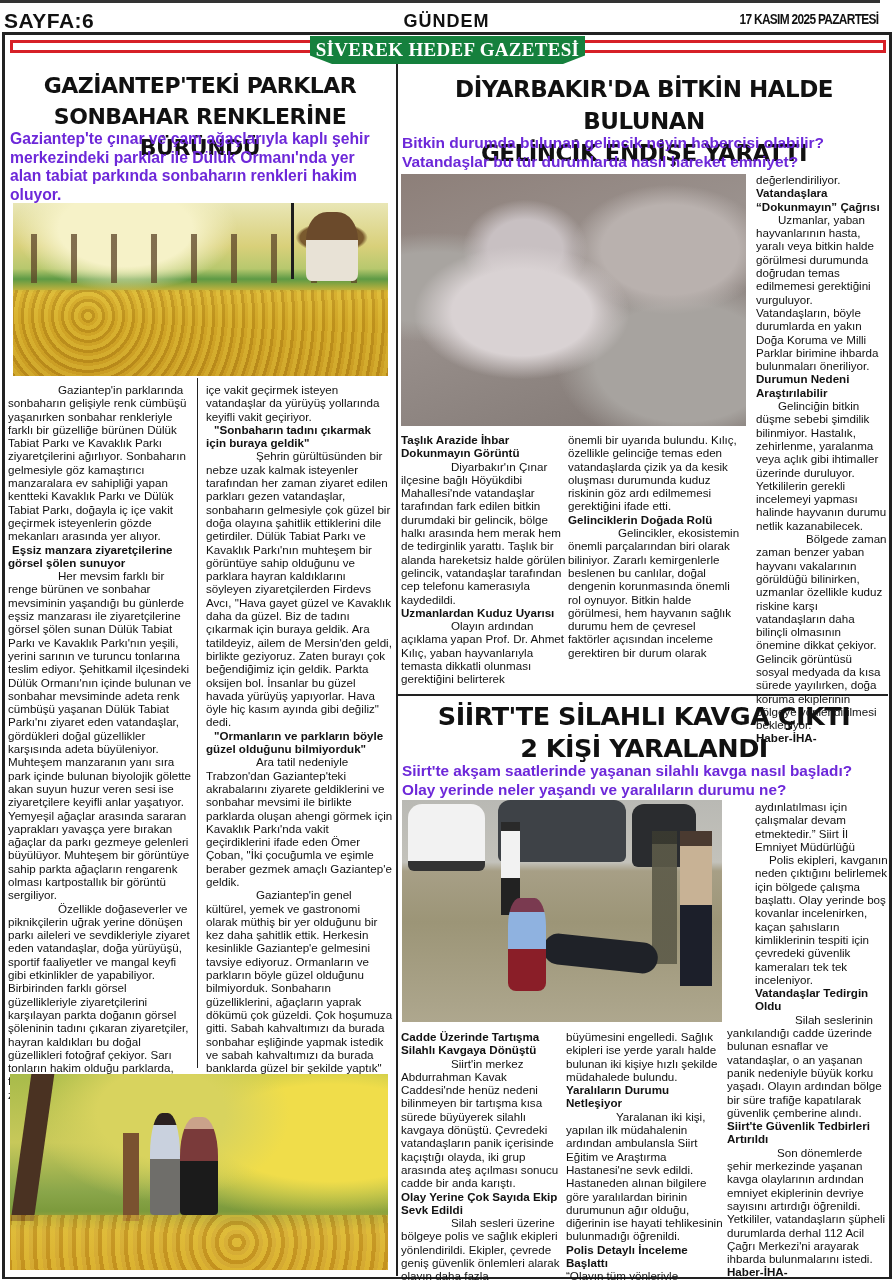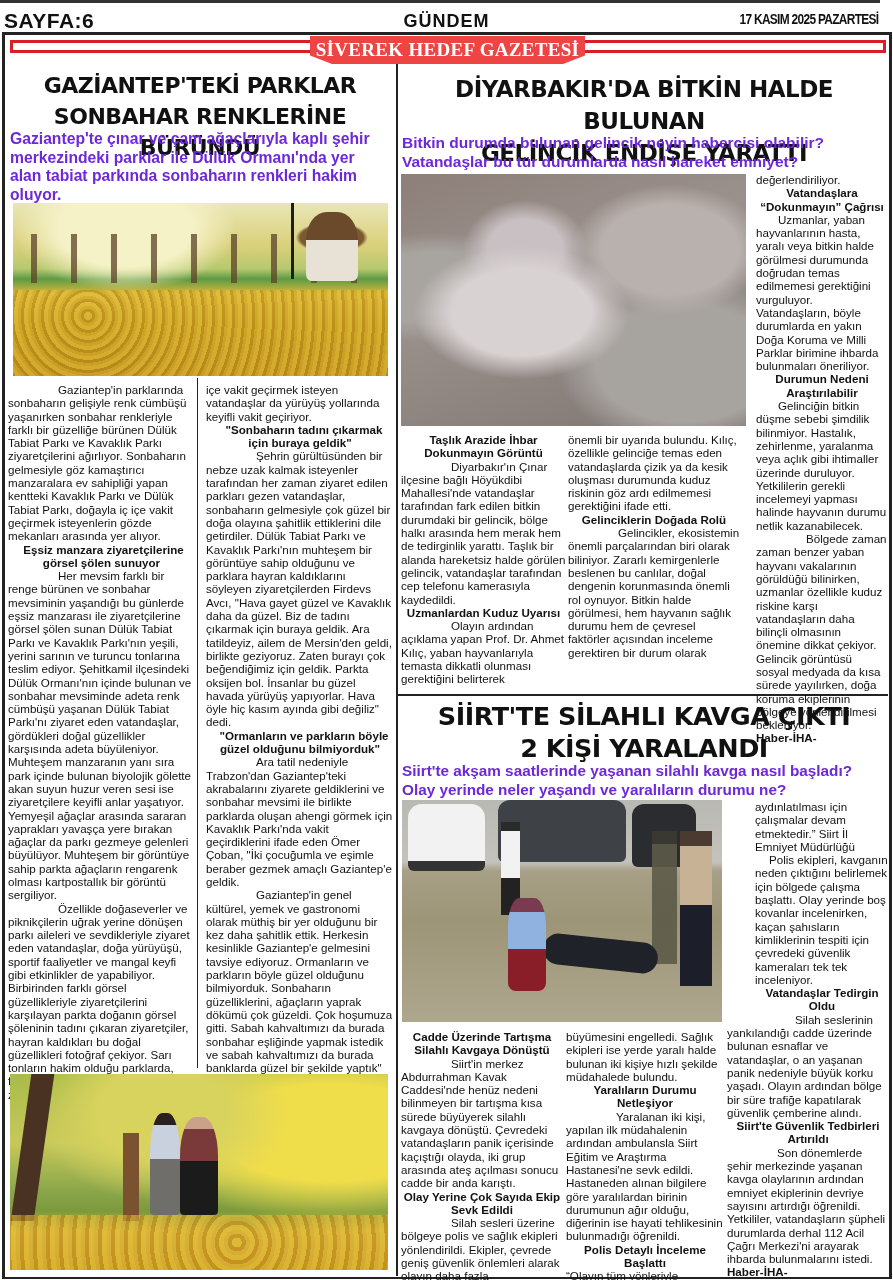--- a/index.html
+++ b/index.html
@@ -8,35 +8,35 @@
 
   .page-header { position: absolute; left: 0; top: 0; width: 880px; height: 32px; border-top: 3px solid #333; }
   .page-number { position: absolute; left: 4px; top: 6px; font-size: 21px; font-weight: bold; letter-spacing: 0.5px; }
   .section-name { position: absolute; left: 0; width: 893px; top: 8px; text-align: center; font-size: 18px; font-weight: bold; letter-spacing: 1px; }
   .issue-date { position: absolute; right: 2px; top: 8px; font-size: 14px; font-weight: bold; letter-spacing: -0.8px; transform: scaleX(0.85); transform-origin: right center; }
 
   .frame { position: absolute; left: 2px; top: 32px; width: 890px; height: 1247px; border: 3px solid #222; border-bottom-width: 2px; }
 
   .banner-bar { position: absolute; left: 10px; top: 40px; width: 876px; height: 13px; background: #d62027; }
   .banner-bar .inner { position: absolute; left: 3px; top: 3px; right: 3px; bottom: 3px; background: #fff; }
-  .banner-tab { position: absolute; left: 310px; top: 36px; width: 275px; height: 28px; background: #ef4444; clip-path: polygon(0 0, 100% 0, 100% 70%, 92% 100%, 8% 100%, 0 70%); color: #fff; font-family: "Liberation Serif", serif; font-weight: bold; font-size: 19px; text-align: center; line-height: 28px; letter-spacing: 0.3px; }
+  .banner-tab { position: absolute; left: 310px; top: 36px; width: 275px; height: 28px; background: #15803d; clip-path: polygon(0 0, 100% 0, 100% 70%, 92% 100%, 8% 100%, 0 70%); color: #fff; font-family: "Liberation Serif", serif; font-weight: bold; font-size: 19px; text-align: center; line-height: 28px; letter-spacing: 0.3px; }
 
   .vrule { position: absolute; background: #222; }
   .hrule { position: absolute; background: #222; }
 
   .headline { position: absolute; font-family: "DejaVu Sans", sans-serif; font-weight: bold; text-align: center; color: #111; letter-spacing: -0.5px; }
   .subhead { position: absolute; font-weight: bold; color: #6d28d9; }
 
   .photo { position: absolute; overflow: hidden; }
 
   .col { position: absolute; font-size: 11.6px; line-height: 13.3px; color: #111; }
   .col p { margin: 0; }
   .col .indent { text-indent: 50px; }
   .col .indent-s { text-indent: 22px; }
-  .col .sh { font-weight: bold; text-align: center; }
+  .col .sh { font-weight: bold; }
   .col .credit { font-weight: bold; }
 
   
   .park1 { background:
       linear-gradient(180deg, rgba(255,255,255,0) 0%, rgba(255,255,255,0) 100%),
       radial-gradient(ellipse at 85% 20%, #7a5a2e 0 7%, transparent 8%),
       radial-gradient(ellipse at 30% 15%, #f6f2c8 0 18%, transparent 30%),
       linear-gradient(180deg, #e9e6b6 0%, #d9d07a 25%, #b7c86e 38%, #5d9a45 44%, #d8b73a 52%, #c89d22 70%, #b98a1c 100%); }
   .park1 .trunks { position:absolute; left:0; right:0; top:18%; height:28%;
       background: repeating-linear-gradient(90deg, transparent 0 18px, #5b4326 18px 24px, transparent 24px 40px); opacity:0.75; }

